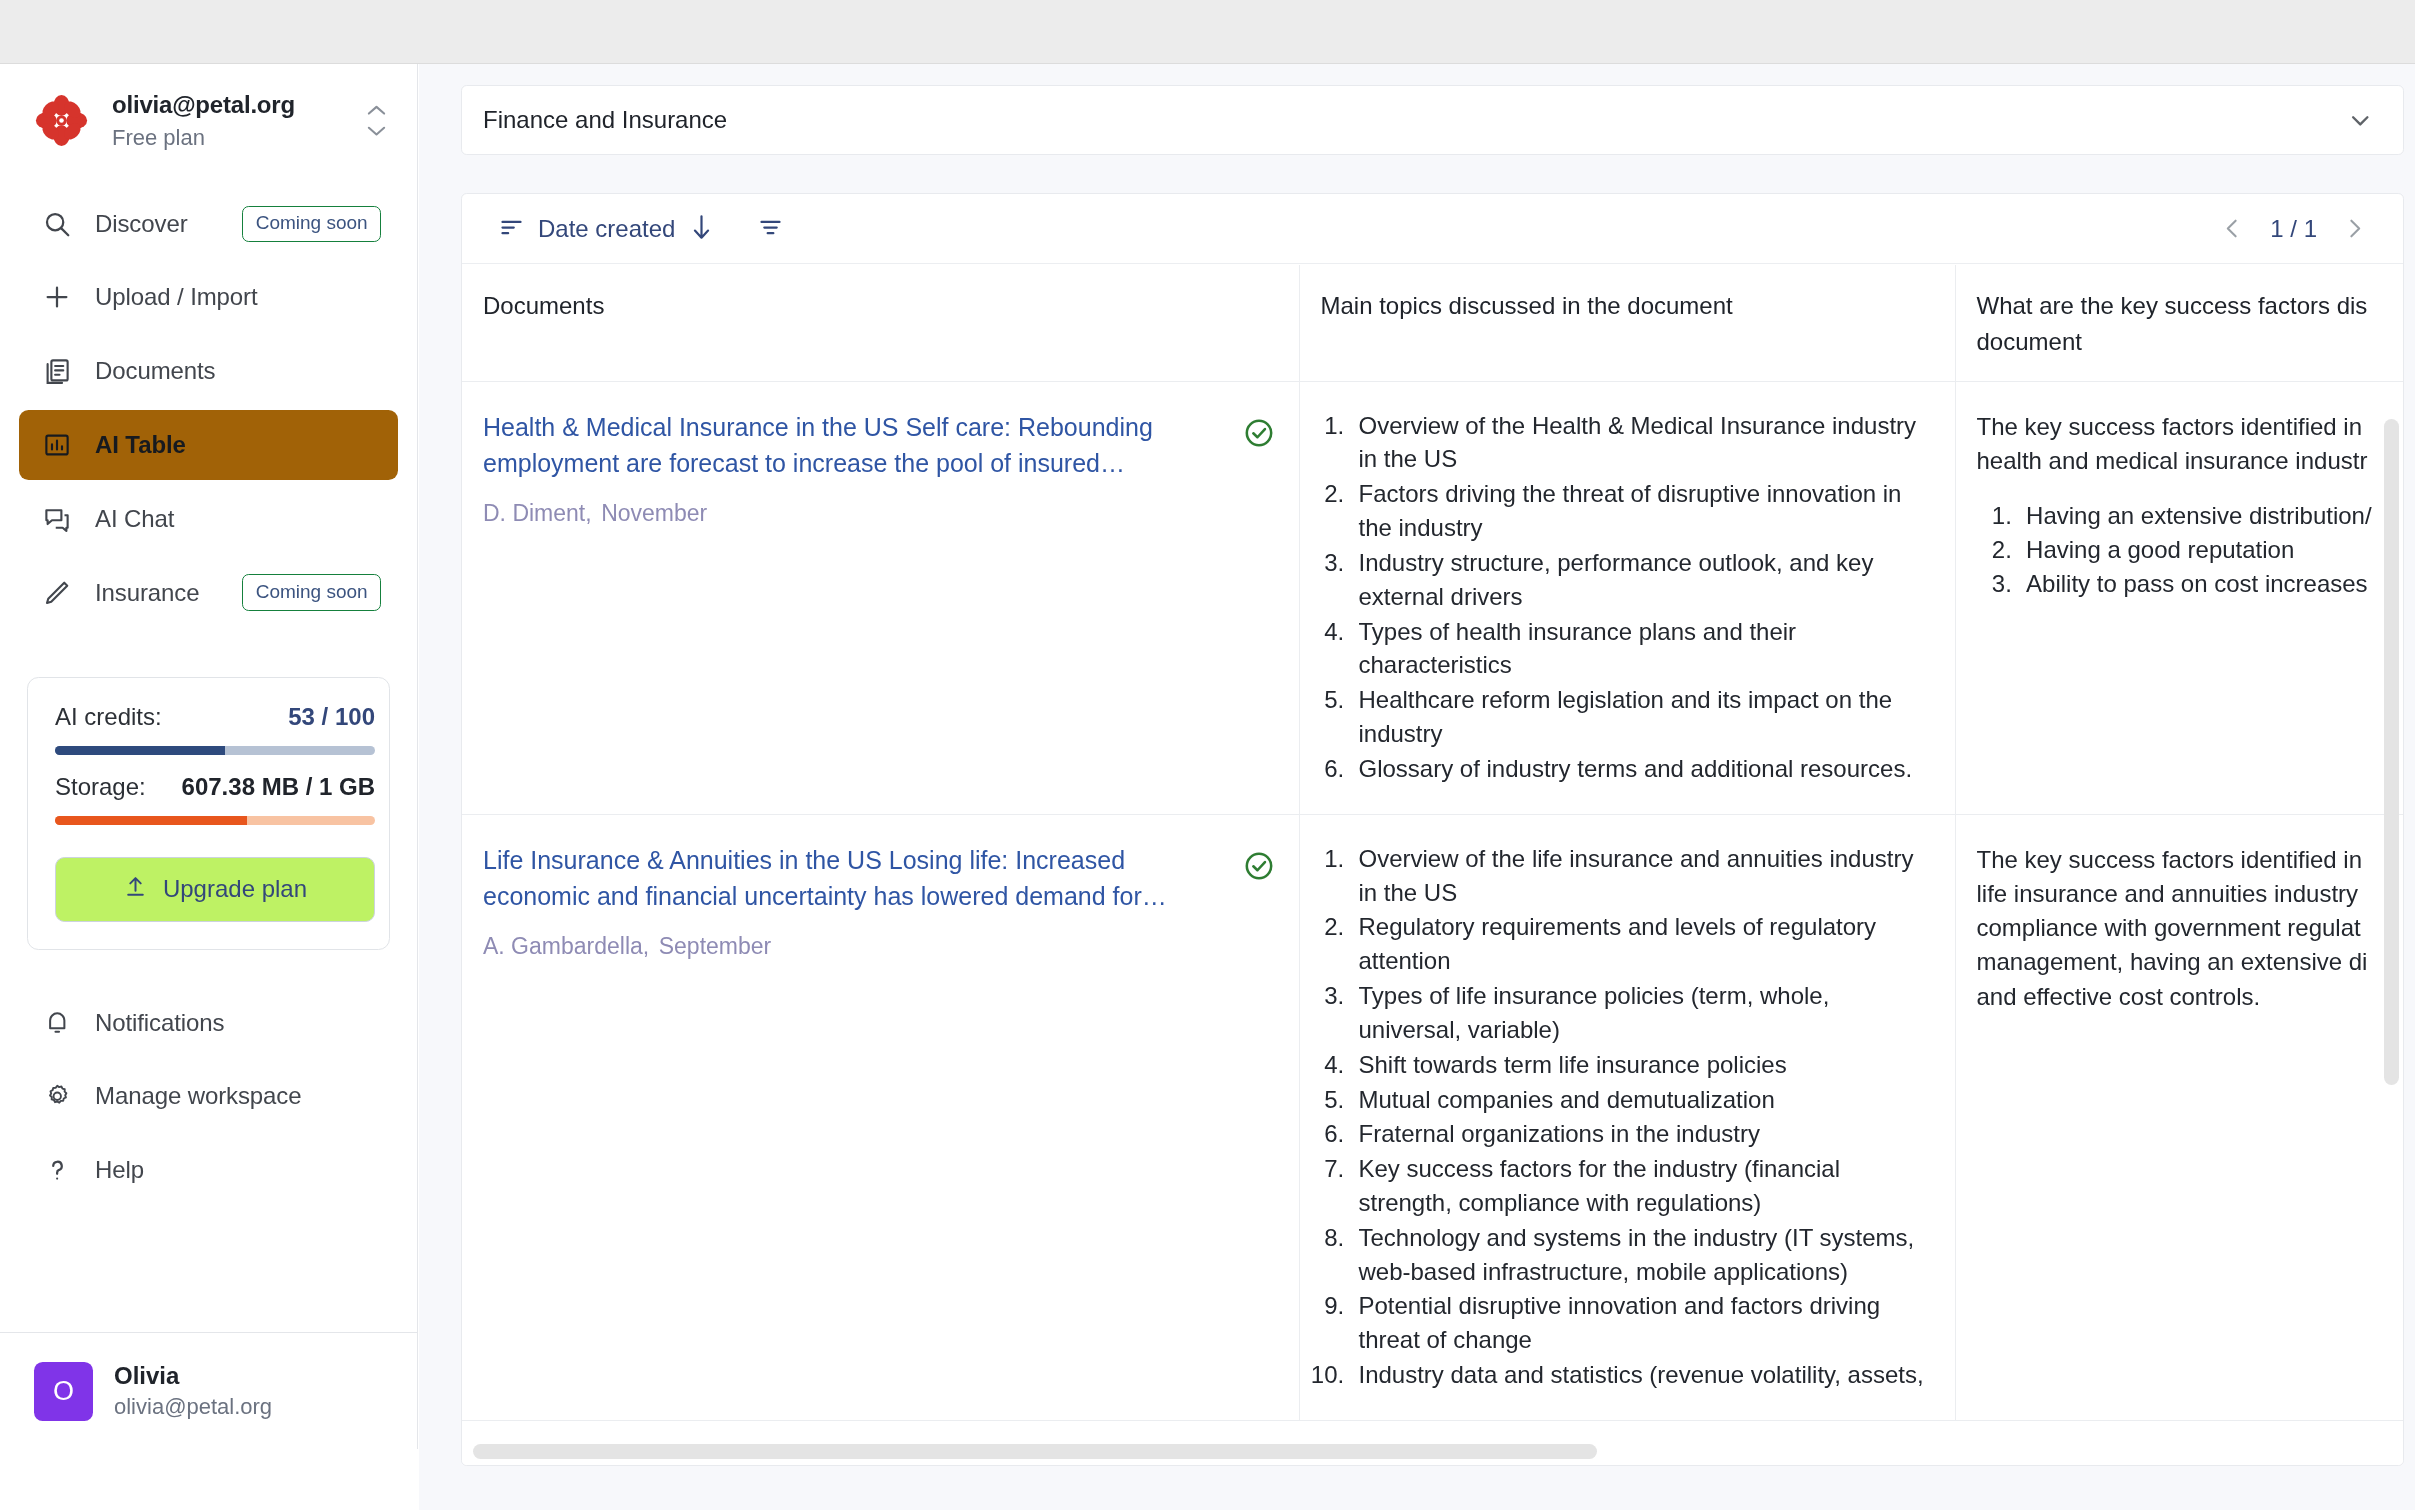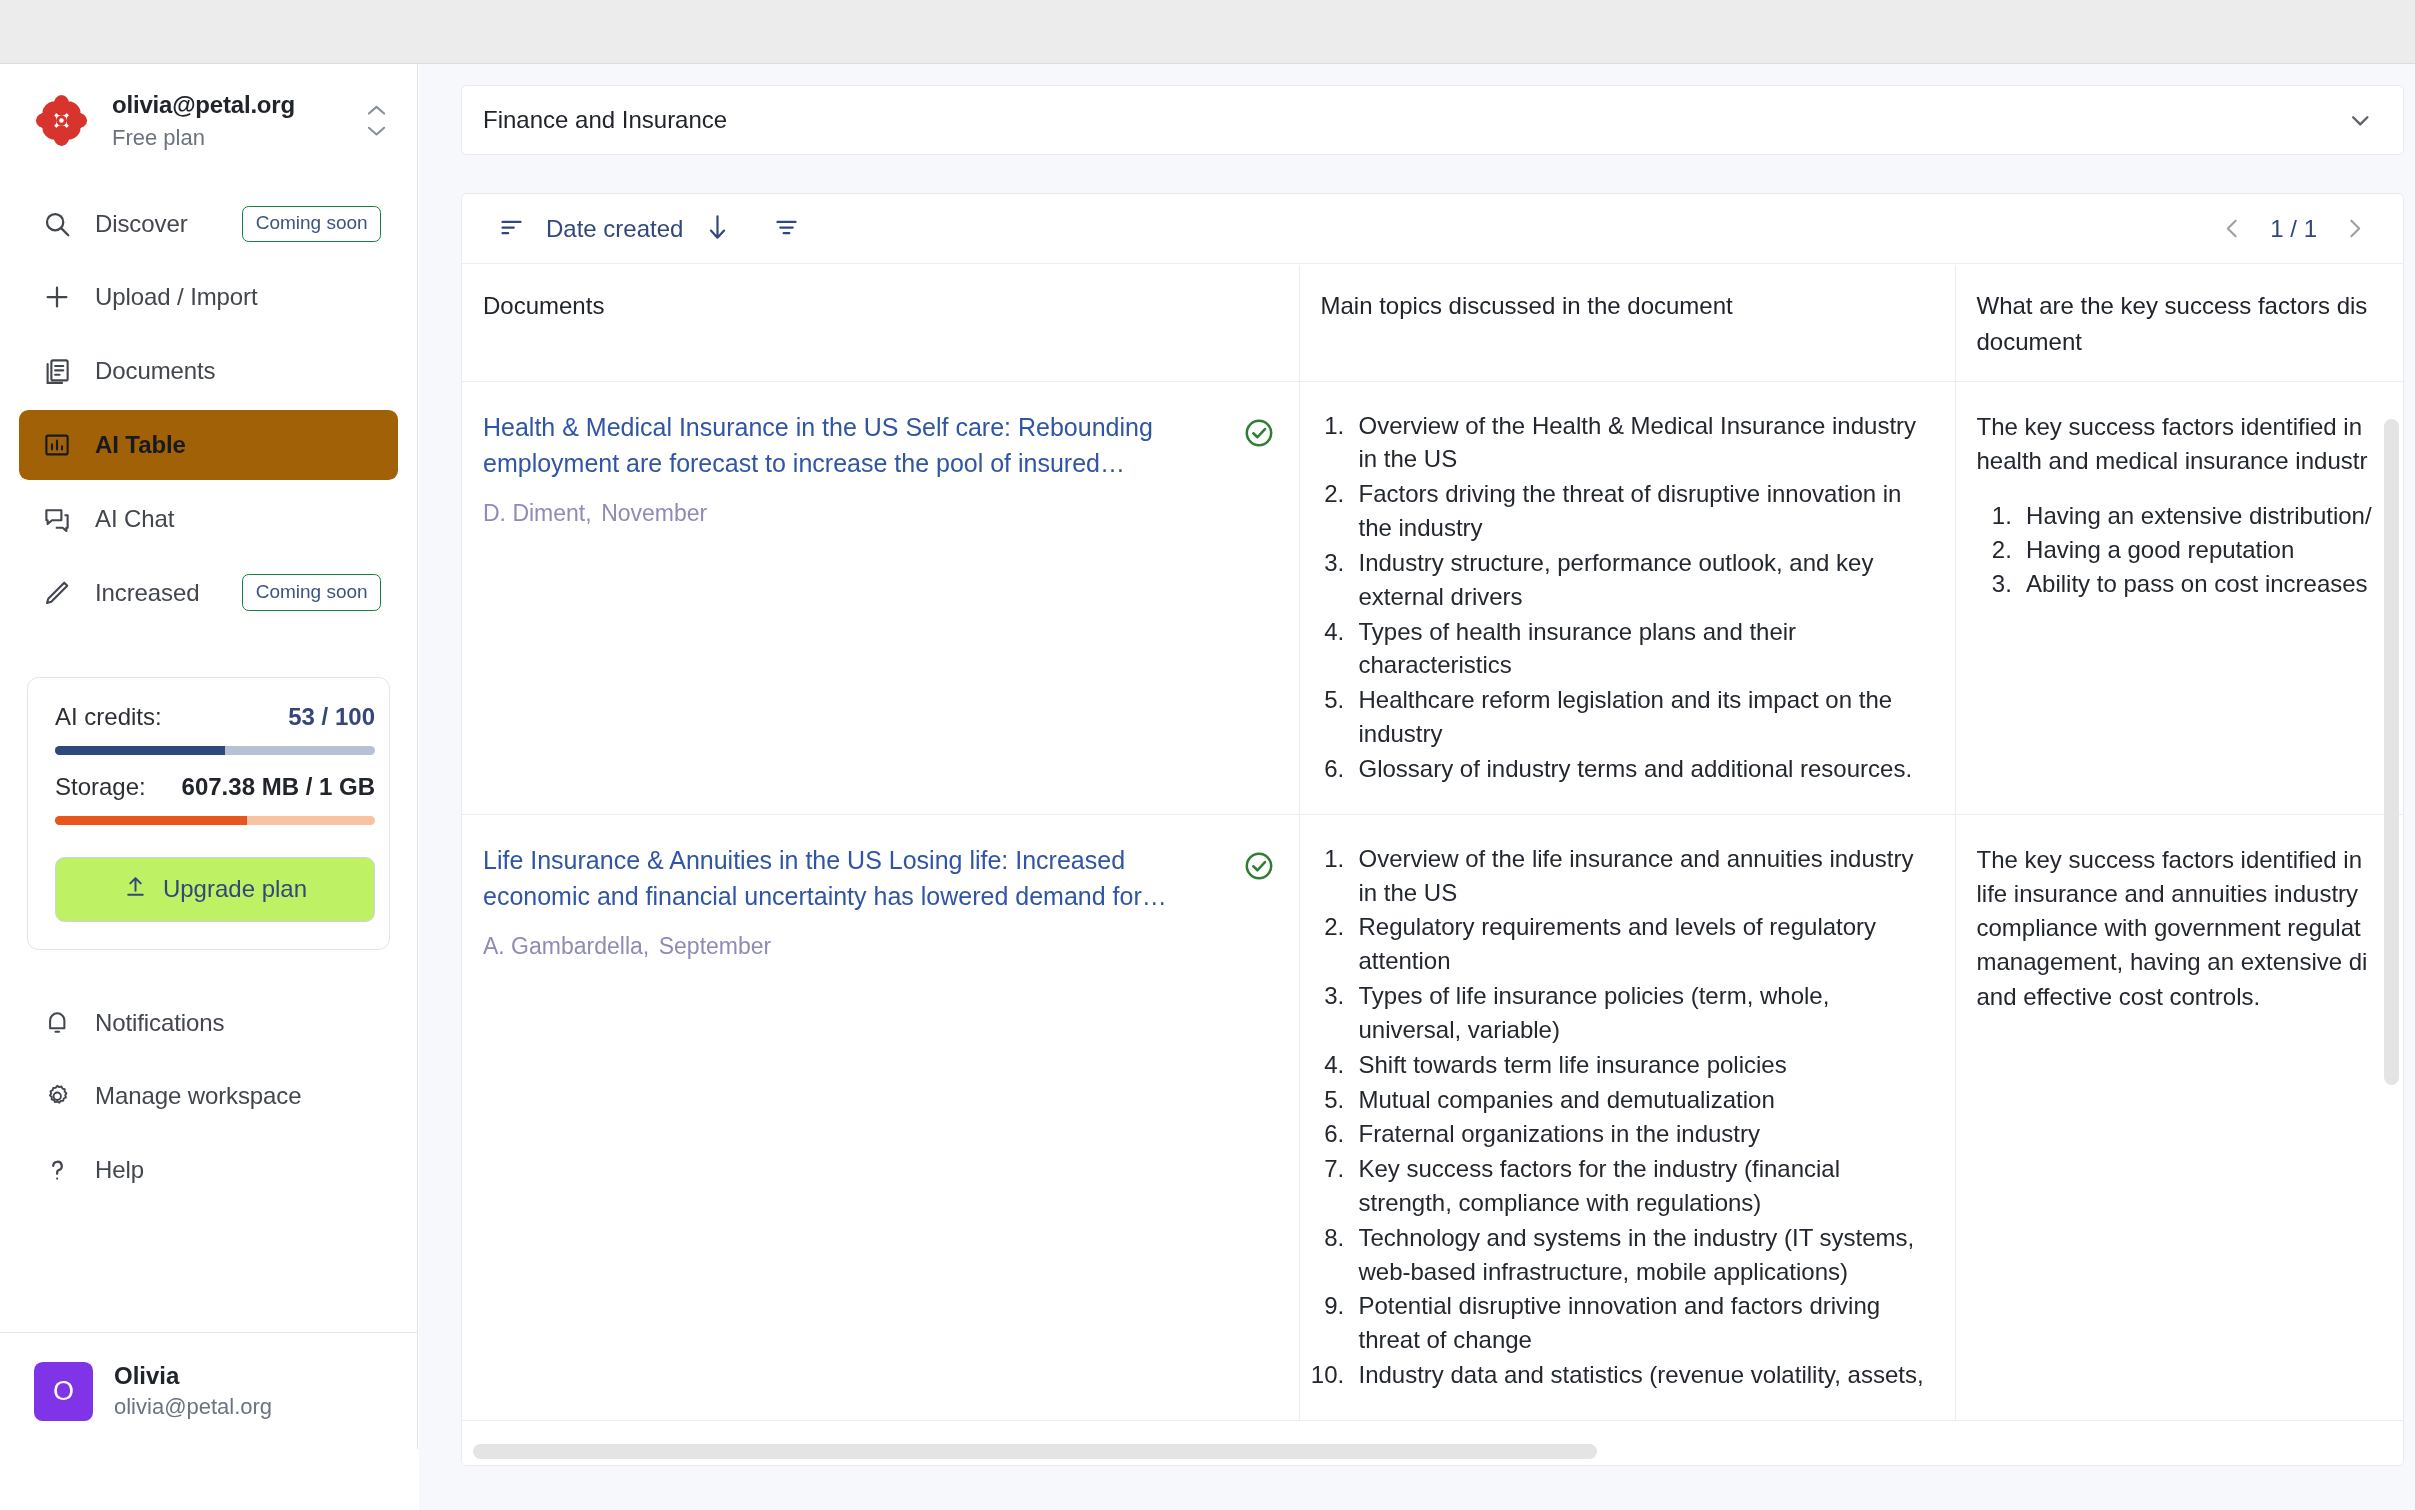--- a/index.html
+++ b/index.html
@@ -142,21 +142,21 @@
     border-radius: 5.7px;
     height: 1273px;
     position: relative;
     overflow: hidden;
   }
   .toolbar {
     height: 70px; display: flex; align-items: center;
     padding: 0 36px 0 36px;
     border-bottom: 1px solid #eceef1;
   }
-  .sort-group { display: flex; align-items: center; gap: 21px; cursor: pointer; }
+  .sort-group { display: flex; align-items: center; gap: 13px; cursor: pointer; }
   .sort-label { font-size: 24px; color: #33477a; }
   .filter-btn { margin-left: 42px; display: flex; align-items: center; cursor: pointer; }
   .pager { margin-left: auto; display: flex; align-items: center; gap: 25px; }
   .pager-num { font-size: 24px; color: #33477a; }
   .pg-arrow { cursor: pointer; display: flex; }
 
   
   .tbl-wrap {
     position: absolute; left: 0; top: 71px; right: 0; bottom: 0;
     overflow: hidden;
@@ -320,21 +320,21 @@
         </span>
         <span class="nav-label">AI Chat</span>
       </div>
 
       <div class="nav-item">
         <span class="nav-icon">
           <svg width="30" height="30" viewBox="0 0 24 24" fill="none" stroke="#42464d" stroke-width="1.7" stroke-linejoin="round">
             <path d="M17.8 3.8 L20.2 6.2 L7.4 19 L4 20 L5 16.6 Z"></path>
           </svg>
         </span>
-        <span class="nav-label">Increased</span>
+        <span class="nav-label">Insurance</span>
         <span class="badge">Coming soon</span>
       </div>
     </div>
 
     <div class="credits-card">
       <div class="cc-row">
         <span class="cc-label">AI credits:</span>
         <span class="cc-value">53 / 100</span>
       </div>
       <div class="bar blue">

